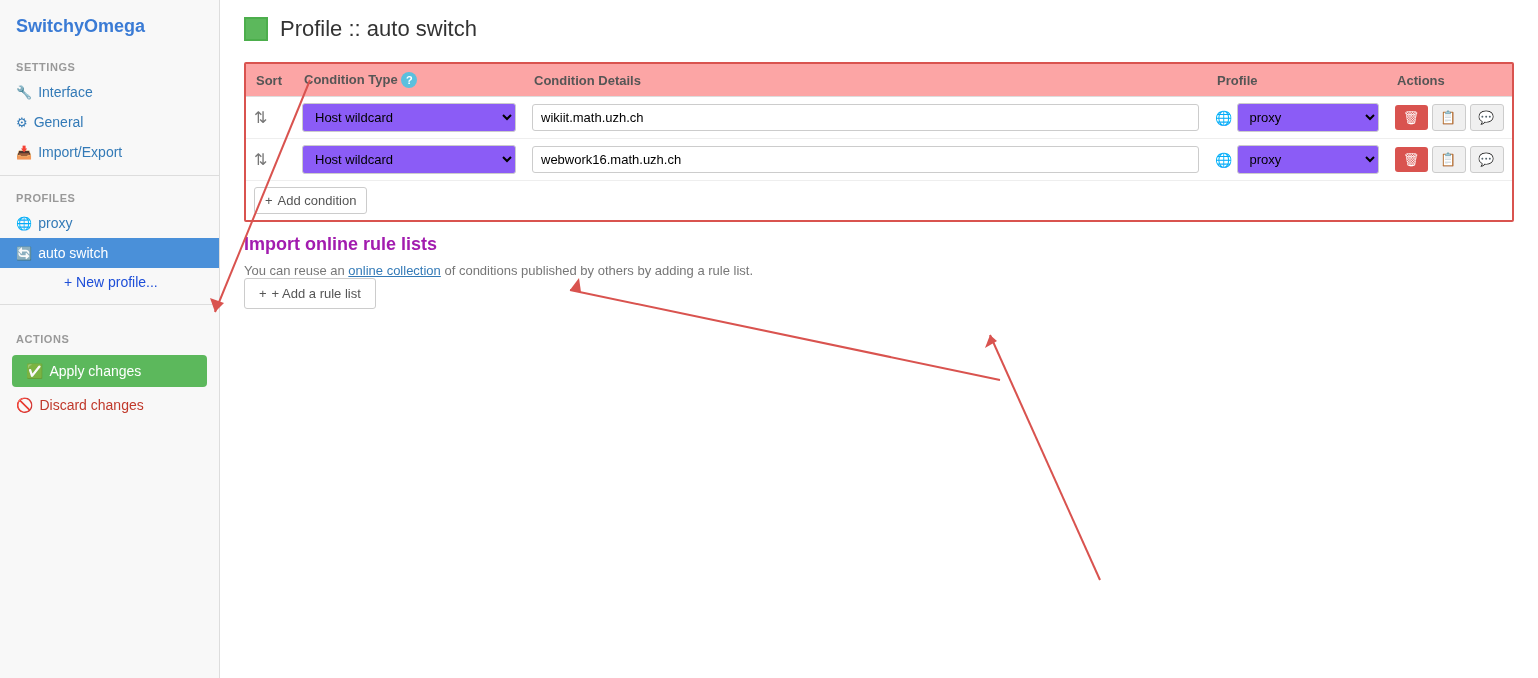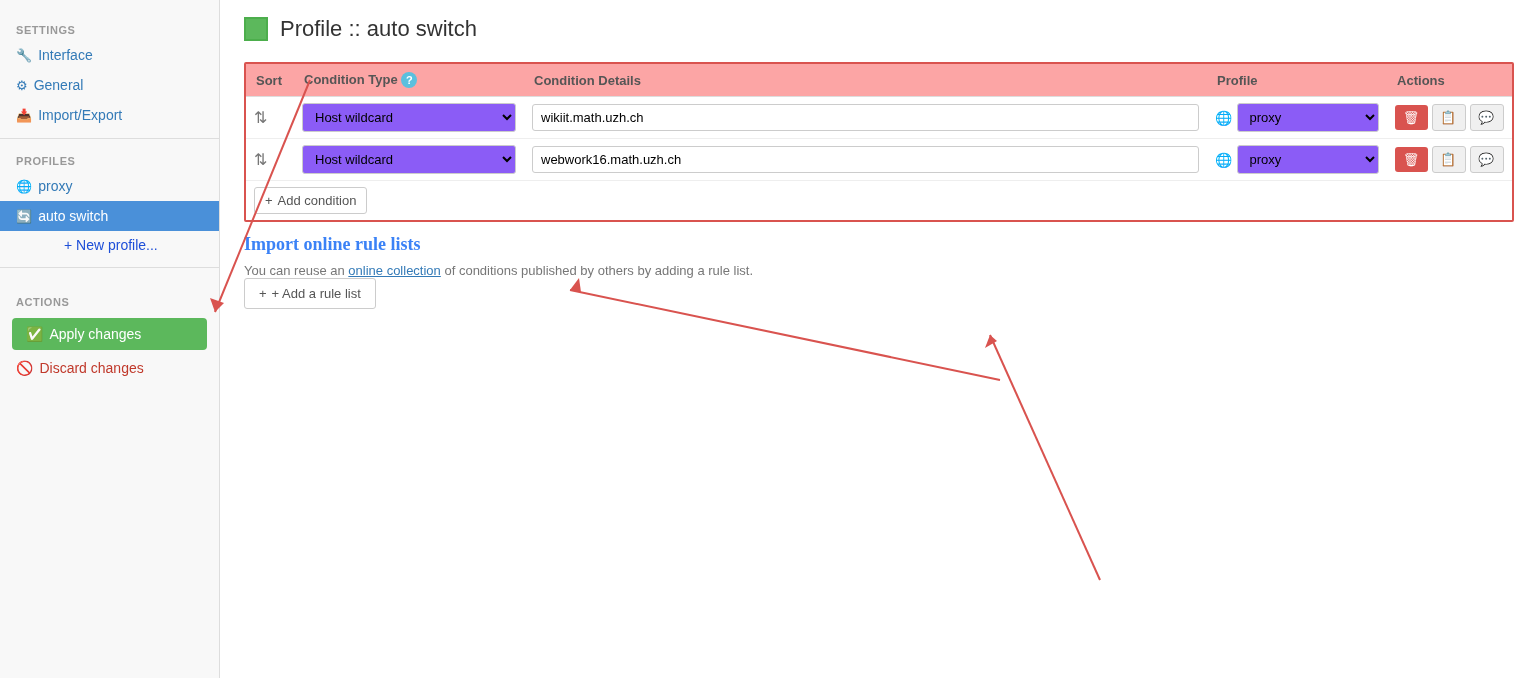--- a/index.html
+++ b/index.html
@@ -249,23 +249,22 @@
       border-radius: 3px;
       padding: 5px 10px;
       cursor: pointer;
       font-size: 13px;
     }
 
     
     .import-section { margin-top: 8px; }
     .import-title {
       font-size: 18px;
-      color: #3b82f6;
+      color: #a21caf;
       margin-bottom: 8px;
-      font-family: Liberation Serif, serif;
     }
     .import-desc {
       font-size: 13px;
       color: #777;
     }
     .import-desc a { color: #337ab7; }
     .btn-add-rule-list {
       display: inline-flex;
       align-items: center;
       gap: 5px;
@@ -309,20 +308,21 @@
     .col-sort { width: 48px; }
     .col-condition-type { width: 230px; }
     .col-condition-details { width: auto; }
     .col-profile { width: 180px; }
     .col-actions { width: 110px; }
   </style>
 </head>
 <body>
 
 <div id="sidebar">
+  <div class="sidebar-brand">SwitchyOmega</div>
 
   <div class="sidebar-section-label">SETTINGS</div>
   <div class="sidebar-item">
     <span class="sidebar-item-icon">🔧</span>
     <span class="sidebar-item-label">Interface</span>
   </div>
   <div class="sidebar-item">
     <span class="sidebar-item-icon">⚙</span>
     <span class="sidebar-item-label">General</span>
   </div>

